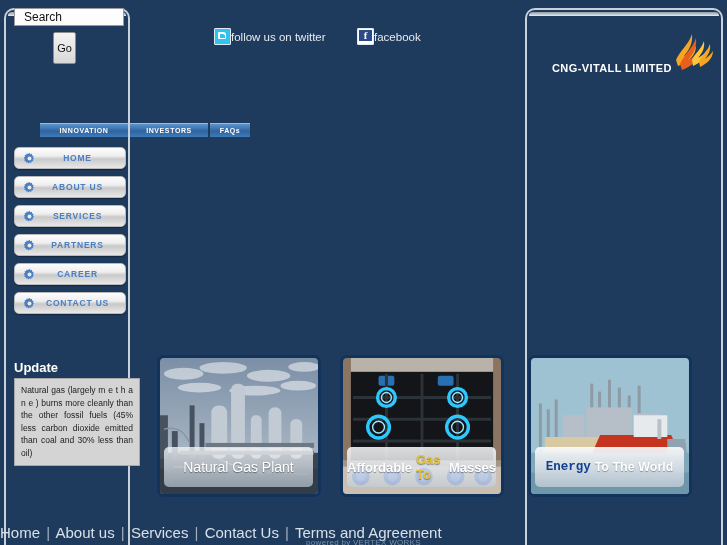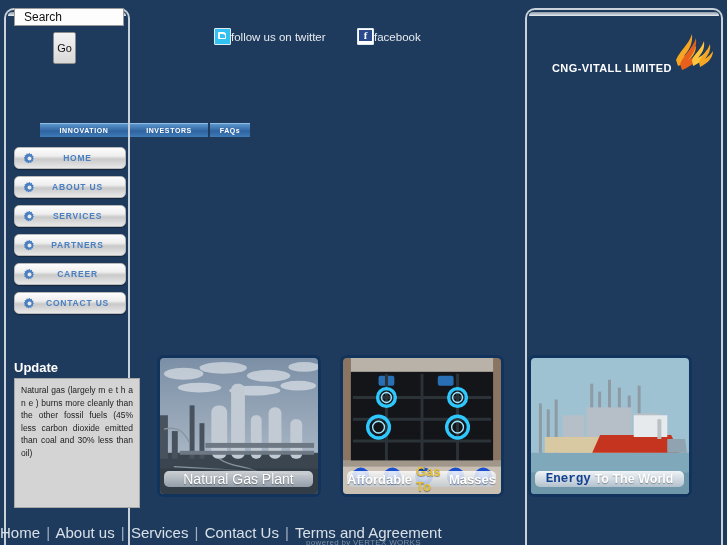--- a/index.html
+++ b/index.html
@@ -216,21 +216,21 @@
     top: 360px;
     color: #ffffff;
     font-size: 13px;
     font-weight: bold;
   }
   .update-box {
     position: absolute;
     left: 14px;
     top: 378px;
     width: 126px;
-    height: 130px;
+    height: 88px;
     background: #d4d4d4;
     border: 1px solid #a8a8a8;
     box-sizing: border-box;
     padding: 5px 6px;
     color: #1b1b1b;
     font-size: 8.5px;
     line-height: 12.5px;
     text-align: justify;
     overflow: hidden;
   }
@@ -249,21 +249,21 @@
   }
   .card.c1 { left: 157px; }
   .card.c2 { left: 340px; }
   .card.c3 { left: 528px; }
   .card-art { position: absolute; inset: 0; }
   .card-caption {
     position: absolute;
     left: 4px;
     right: 5px;
     bottom: 7px;
-    height: 16px;
+    height: 40px;
     border-radius: 5px;
     background: linear-gradient(rgba(252,252,252,0.86), rgba(196,204,212,0.82));
     display: flex;
     align-items: center;
     justify-content: center;
     gap: 4px;
     font-size: 13px;
     font-weight: bold;
   }
   .card.c1 .card-caption {

